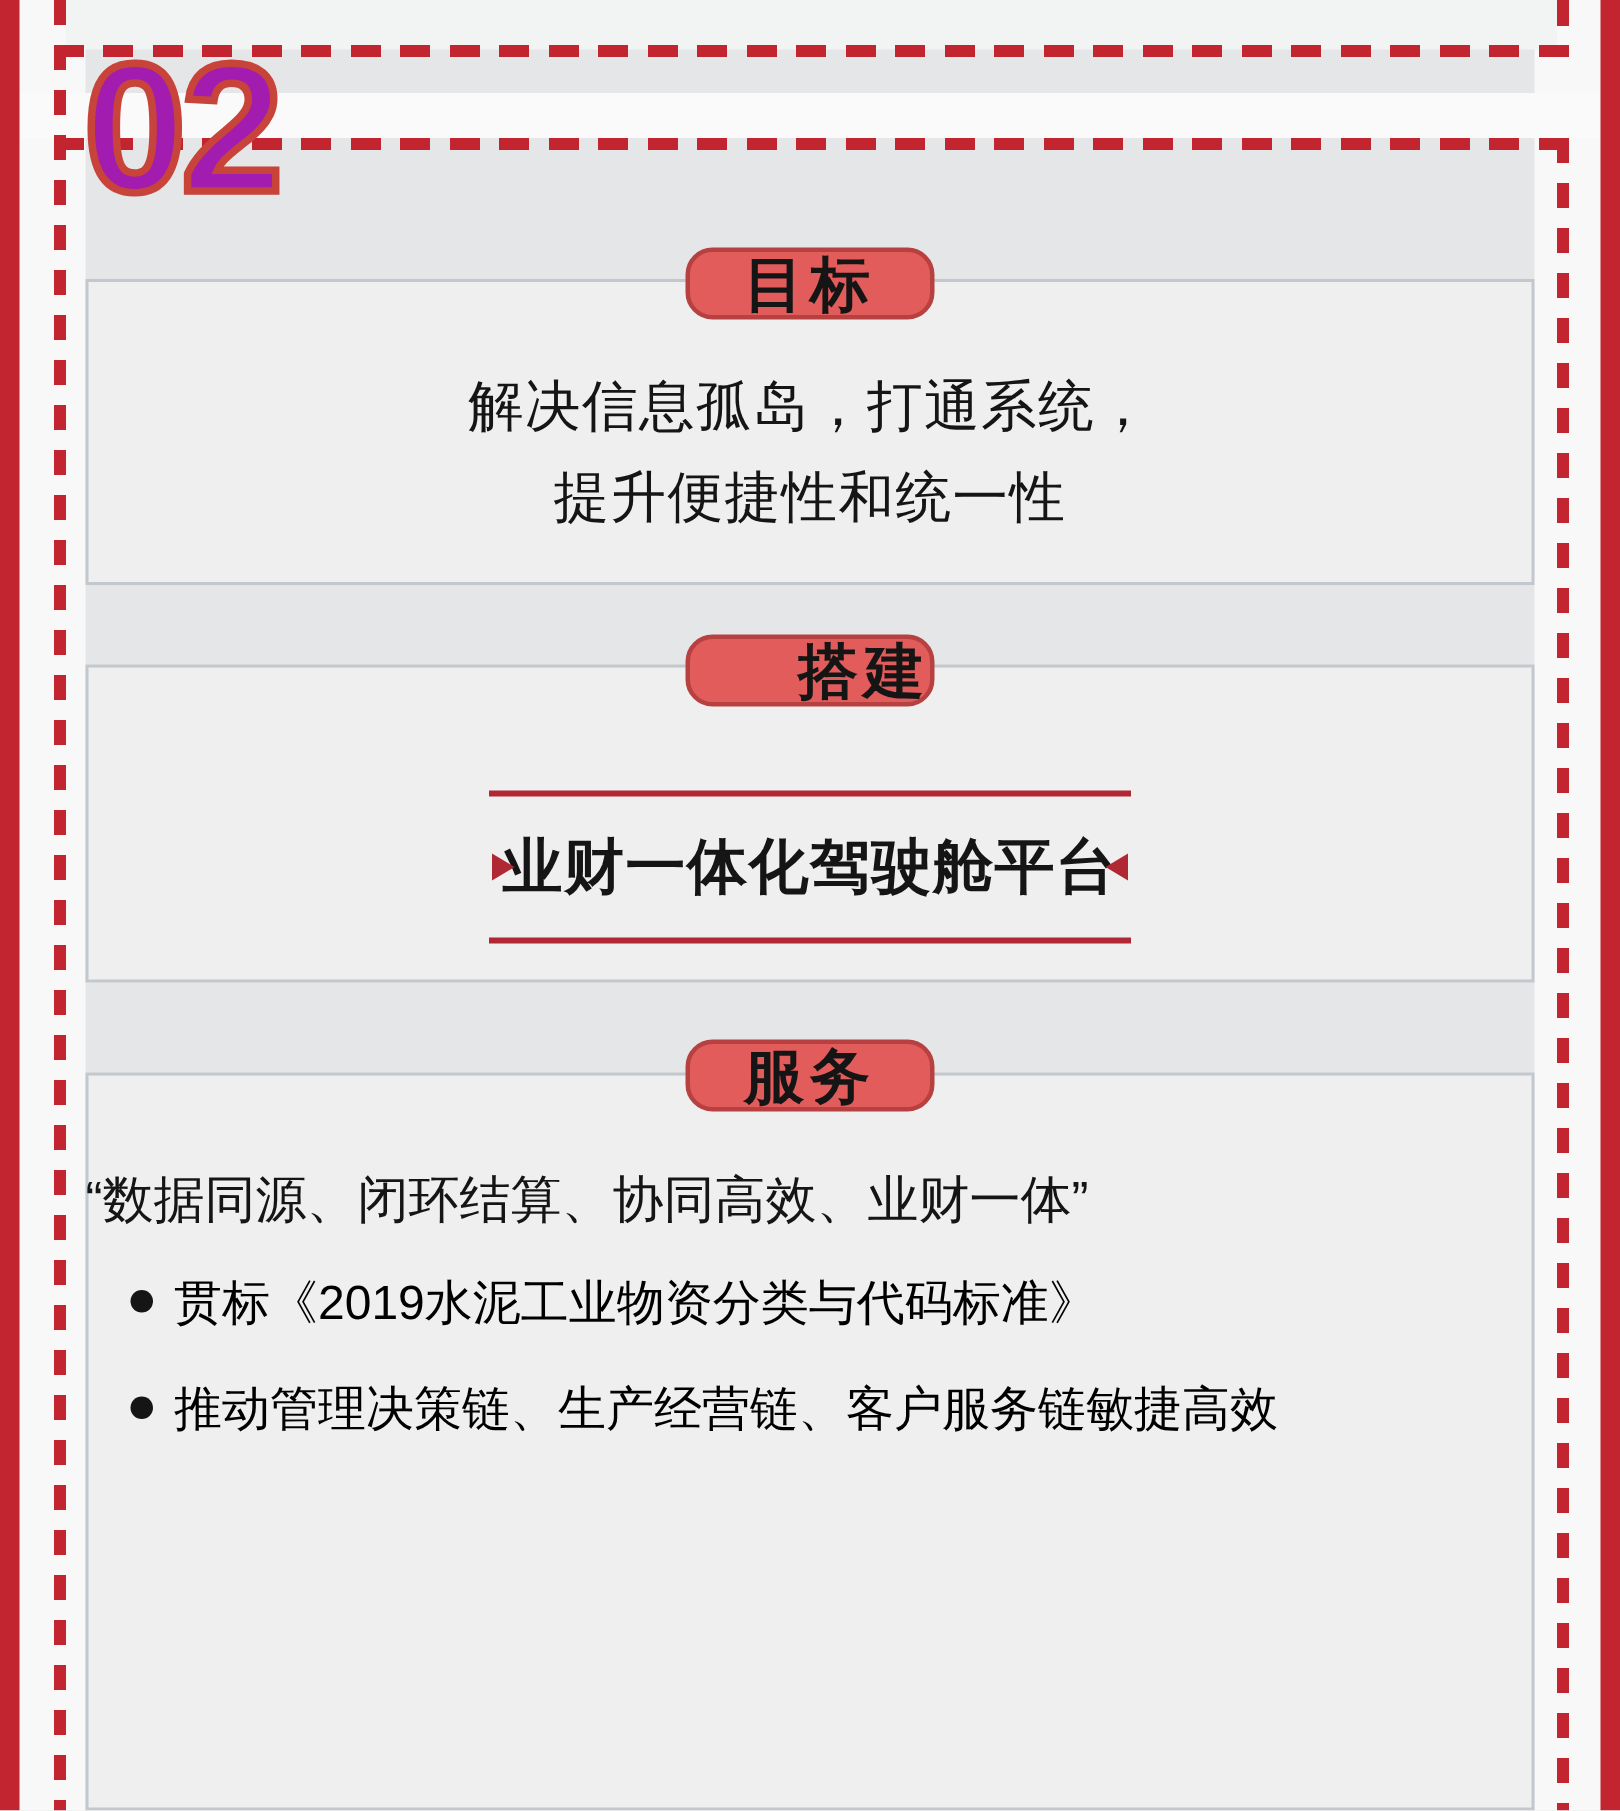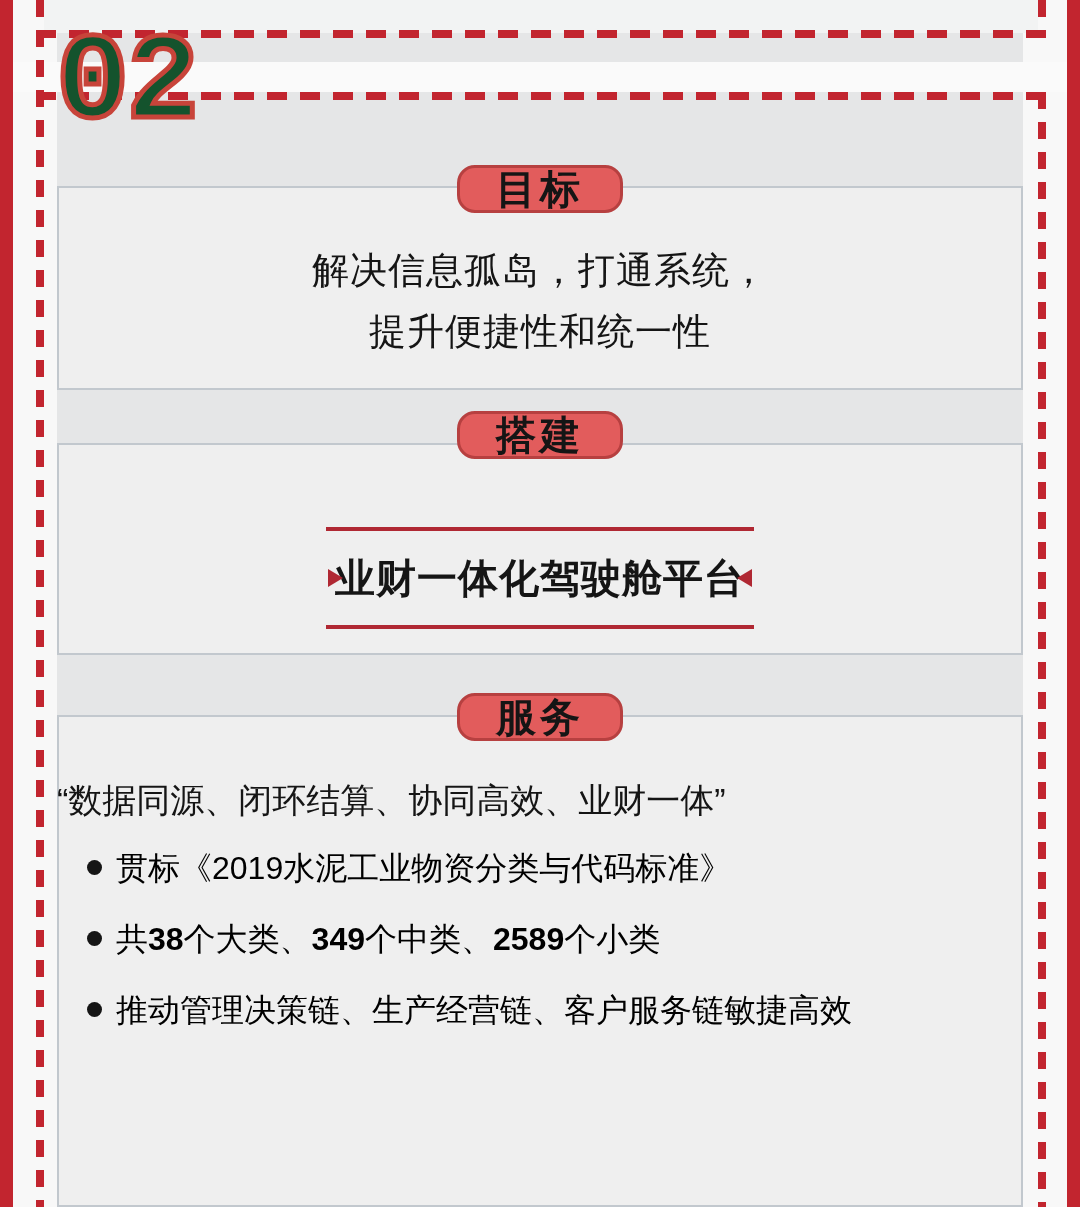--- a/index.html
+++ b/index.html
@@ -27,42 +27,42 @@
     background:repeating-linear-gradient(180deg,#c2252f 0 17px,transparent 17px 30px);}
   #dash-h1{left:36px;width:1010px;top:30px;}
   #dash-v1{left:1038px;top:0;height:38px;}
   #dash-h2{left:36px;width:1010px;top:92px;}
   #dash-v2{left:1038px;top:92px;height:1115px;}
   #dash-vleft{left:36px;top:0;height:1207px;}
 
   
   .section-number{
     position:absolute;left:56px;top:24px;z-index:6;
-    font-family:Liberation Mono, monospace;
+    font-family:Liberation Sans, sans-serif;
     font-size:122px;font-weight:700;line-height:1;letter-spacing:-3px;
-    color:#14532d;-webkit-text-stroke:5px #c8443a;
+    color:#a21caf;-webkit-text-stroke:5px #c8443a;
   }
 
   
   .panel{position:absolute;left:57px;width:966px;z-index:1;
     background:#efefef;border:2px solid #c2c8ce;box-sizing:border-box;}
   #panel-goal{top:186px;height:204px;}
   #panel-build{top:443px;height:212px;}
   #panel-service{top:715px;height:492px;}
 
   
   .pill{
     position:absolute;left:50%;transform:translateX(-50%);
     width:166px;height:48px;box-sizing:border-box;z-index:5;
     background:#e25c5c;border:3px solid #b74040;border-radius:18px;
     display:flex;align-items:center;justify-content:center;
     font-size:40px;font-weight:700;color:#151515;letter-spacing:4px;
   }
   #pill-goal{top:165px;}
-  #pill-build{top:411px;}
+  #pill-build{top:423px;justify-content:flex-end;}
   #pill-service{top:693px;}
 
   
   .goal-lines{position:absolute;top:240px;left:57px;width:966px;z-index:2;
     text-align:center;font-size:37px;font-weight:500;color:#151515;line-height:61px;letter-spacing:1px;}
 
   
   .banner{position:absolute;top:527px;left:50%;transform:translateX(-50%);width:428px;z-index:2;
     border-top:4px solid #b02833;border-bottom:4px solid #b02833;
     padding:26px 0;text-align:center;}
@@ -121,17 +121,16 @@
     <span class="tri tri-right"></span>
   </div>
 
   <div class="panel" id="panel-service"></div>
   <div class="pill" id="pill-service">
     <span>服务</span>
   </div>
   <div class="quote">“数据同源、闭环结算、协同高效、业财一体”</div>
   <div class="bullets">
     <p><span class="dot"></span><span><span>贯标《2019水泥工业物资分类与代码标准》</span></span></p>
-    <p><span class="dot"></span><span><span>共</span><span class="b">38</span><span>个大类、</span><span class="b">349</span><span>个中类、</span><span class="b">2589</span><span>个小类</span></span></p>
     <p><span class="dot"></span><span><span>推动管理决策链、生产经营链、客户服务链敏捷高效</span></span></p>
   </div>
 
 </div>
 
 </body></html>

